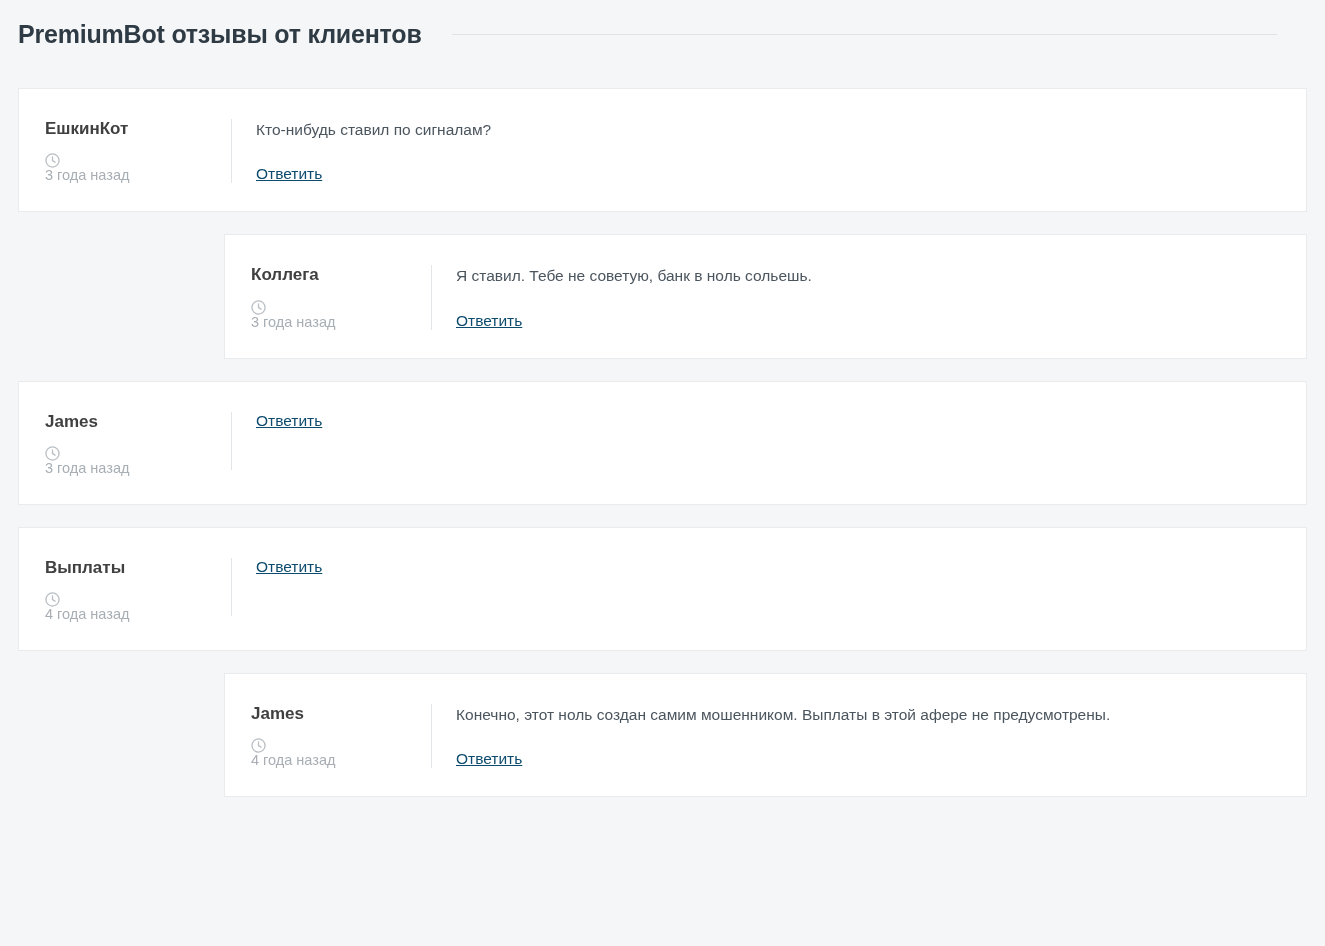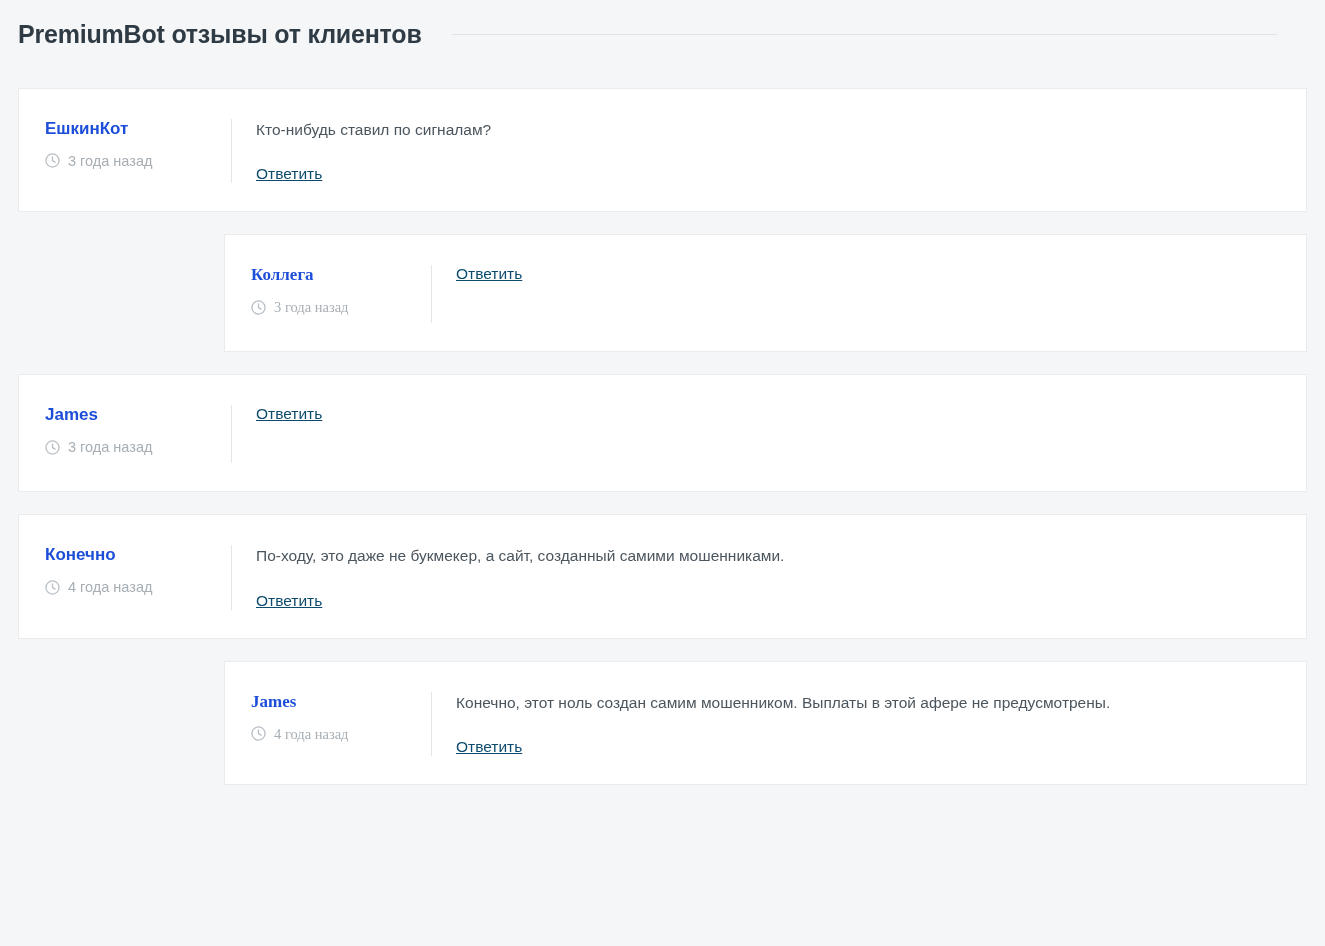--- a/index.html
+++ b/index.html
@@ -67,33 +67,32 @@
 
   .meta {
     width: 186px;
     flex: 0 0 186px;
     padding-right: 14px;
     box-sizing: border-box;
   }
   .comment.level-1 .meta {
     width: 180px;
     flex: 0 0 180px;
-    font-family: Liberation Serif, serif;
   }
   .author {
     font-size: 17px;
     font-weight: bold;
-    color: #1d4ed8;
+    color: #404040;
     line-height: 1.2;
     margin-bottom: 14px;
   }
   .date-row {
     display: flex;
-    align-items: center;
-    gap: 8px;
+    align-items: flex-start;
+    flex-direction: column;
   }
   .clock-icon {
     width: 15px;
     height: 15px;
     flex: 0 0 15px;
     display: block;
     color: #b9bfc4;
   }
   .date-text {
     font-size: 14.5px;
@@ -155,20 +154,21 @@
         <div class="author">Коллега</div>
         <div class="date-row">
           <svg class="clock-icon" viewBox="0 0 16 16" aria-hidden="true">
             <circle cx="8" cy="8" r="7" fill="none" stroke="currentColor" stroke-width="1.4"></circle>
             <path d="M8 4.2 V8.2 L10.7 9.8" fill="none" stroke="currentColor" stroke-width="1.4" stroke-linecap="round"></path>
           </svg>
           <span class="date-text">3 года назад</span>
         </div>
       </div>
       <div class="body">
+        <p class="comment-text">Я ставил. Тебе не советую, банк в ноль сольешь.</p>
         <a class="reply-link" href="#">Ответить</a>
       </div>
     </div>
 
     <div class="comment level-0">
       <div class="meta">
         <div class="author">James</div>
         <div class="date-row">
           <svg class="clock-icon" viewBox="0 0 16 16" aria-hidden="true">
             <circle cx="8" cy="8" r="7" fill="none" stroke="currentColor" stroke-width="1.4"></circle>
@@ -177,31 +177,30 @@
           <span class="date-text">3 года назад</span>
         </div>
       </div>
       <div class="body">
         <a class="reply-link" href="#">Ответить</a>
       </div>
     </div>
 
     <div class="comment level-0">
       <div class="meta">
-        <div class="author">Конечно</div>
+        <div class="author">Выплаты</div>
         <div class="date-row">
           <svg class="clock-icon" viewBox="0 0 16 16" aria-hidden="true">
             <circle cx="8" cy="8" r="7" fill="none" stroke="currentColor" stroke-width="1.4"></circle>
             <path d="M8 4.2 V8.2 L10.7 9.8" fill="none" stroke="currentColor" stroke-width="1.4" stroke-linecap="round"></path>
           </svg>
           <span class="date-text">4 года назад</span>
         </div>
       </div>
       <div class="body">
-        <p class="comment-text">По-ходу, это даже не букмекер, а сайт, созданный самими мошенниками.</p>
         <a class="reply-link" href="#">Ответить</a>
       </div>
     </div>
 
     <div class="comment level-1">
       <div class="meta">
         <div class="author">James</div>
         <div class="date-row">
           <svg class="clock-icon" viewBox="0 0 16 16" aria-hidden="true">
             <circle cx="8" cy="8" r="7" fill="none" stroke="currentColor" stroke-width="1.4"></circle>

